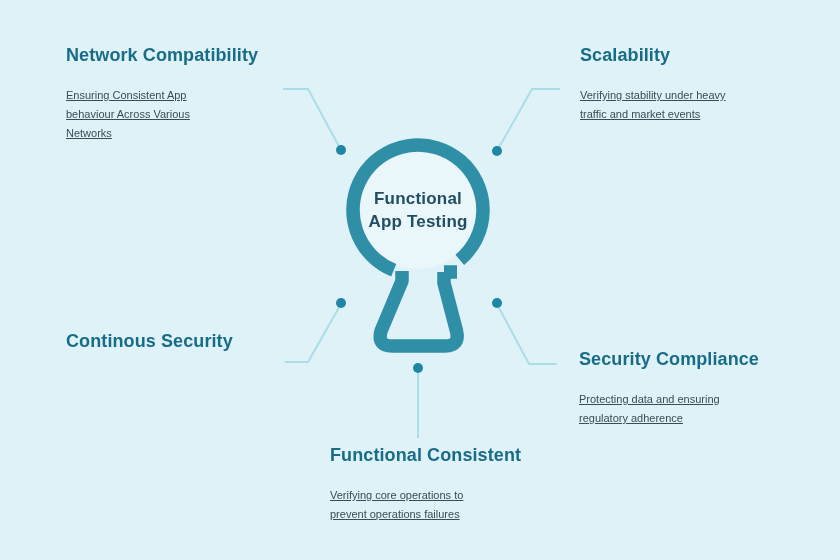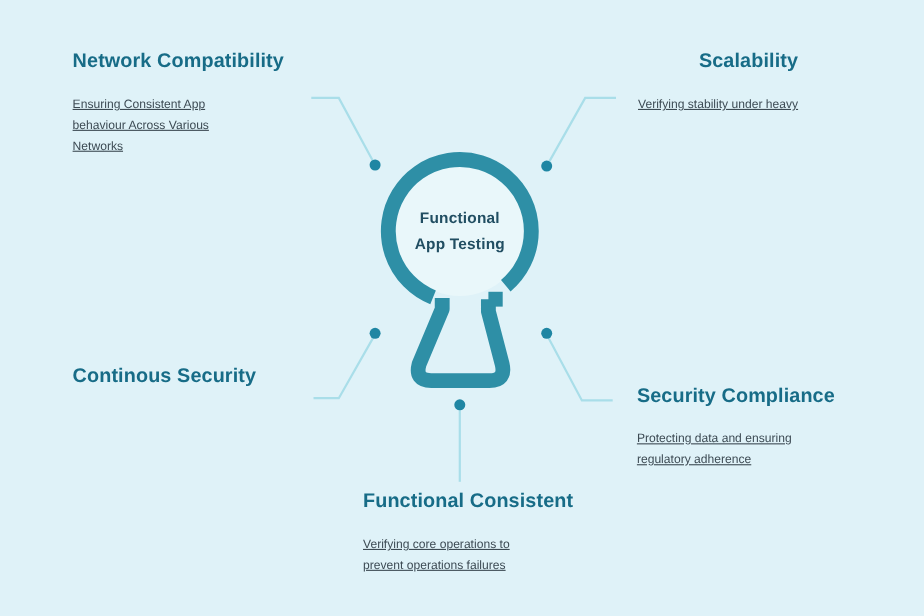--- a/index.html
+++ b/index.html
@@ -44,21 +44,20 @@
   .dot { fill: var(--connector-dot, #1F86A3); }
 
   .block { position: absolute; }
   .block .title {
     font-size: 18px;
     line-height: 22px;
     font-weight: bold;
     color: var(--heading-text, #176C87);
     letter-spacing: 0.1px;
     white-space: nowrap;
-    text-align: right;
   }
   .block .desc {
     margin-top: 20px;
     font-size: 11px;
     line-height: 19px;
     color: var(--body-text, #3D4B54);
     white-space: nowrap;
     text-decoration: underline;
   }
   .tl { left: 66px;  top: 44px;  }
@@ -66,21 +65,21 @@
   .bl { left: 66px;  top: 330px; }
   .br { left: 579px; top: 348px; }
   .bc { left: 330px; top: 444px; }
 
   .center-title {
     position: absolute;
     left: 318px;
     top: 187px;
     width: 200px;
     text-align: center;
-    font-size: 14px;
+    font-size: 17px;
     line-height: 23px;
     font-weight: bold;
     color: var(--center-title-text, #214E62);
     letter-spacing: 0.2px;
   }
 </style>
 </head>
 <body>
 
 <div class="stage">
@@ -122,20 +121,21 @@
       <div>Ensuring Consistent App</div>
       <div>behaviour Across Various</div>
       <div>Networks</div>
     </div>
   </div>
 
   <div class="block tr">
     <div class="title">Scalability</div>
     <div class="desc">
       <div>Verifying stability under heavy</div>
+      <div>traffic and market events</div>
     </div>
   </div>
 
   <div class="block bl">
     <div class="title">Continous Security</div>
   </div>
 
   <div class="block br">
     <div class="title">Security Compliance</div>
     <div class="desc">

